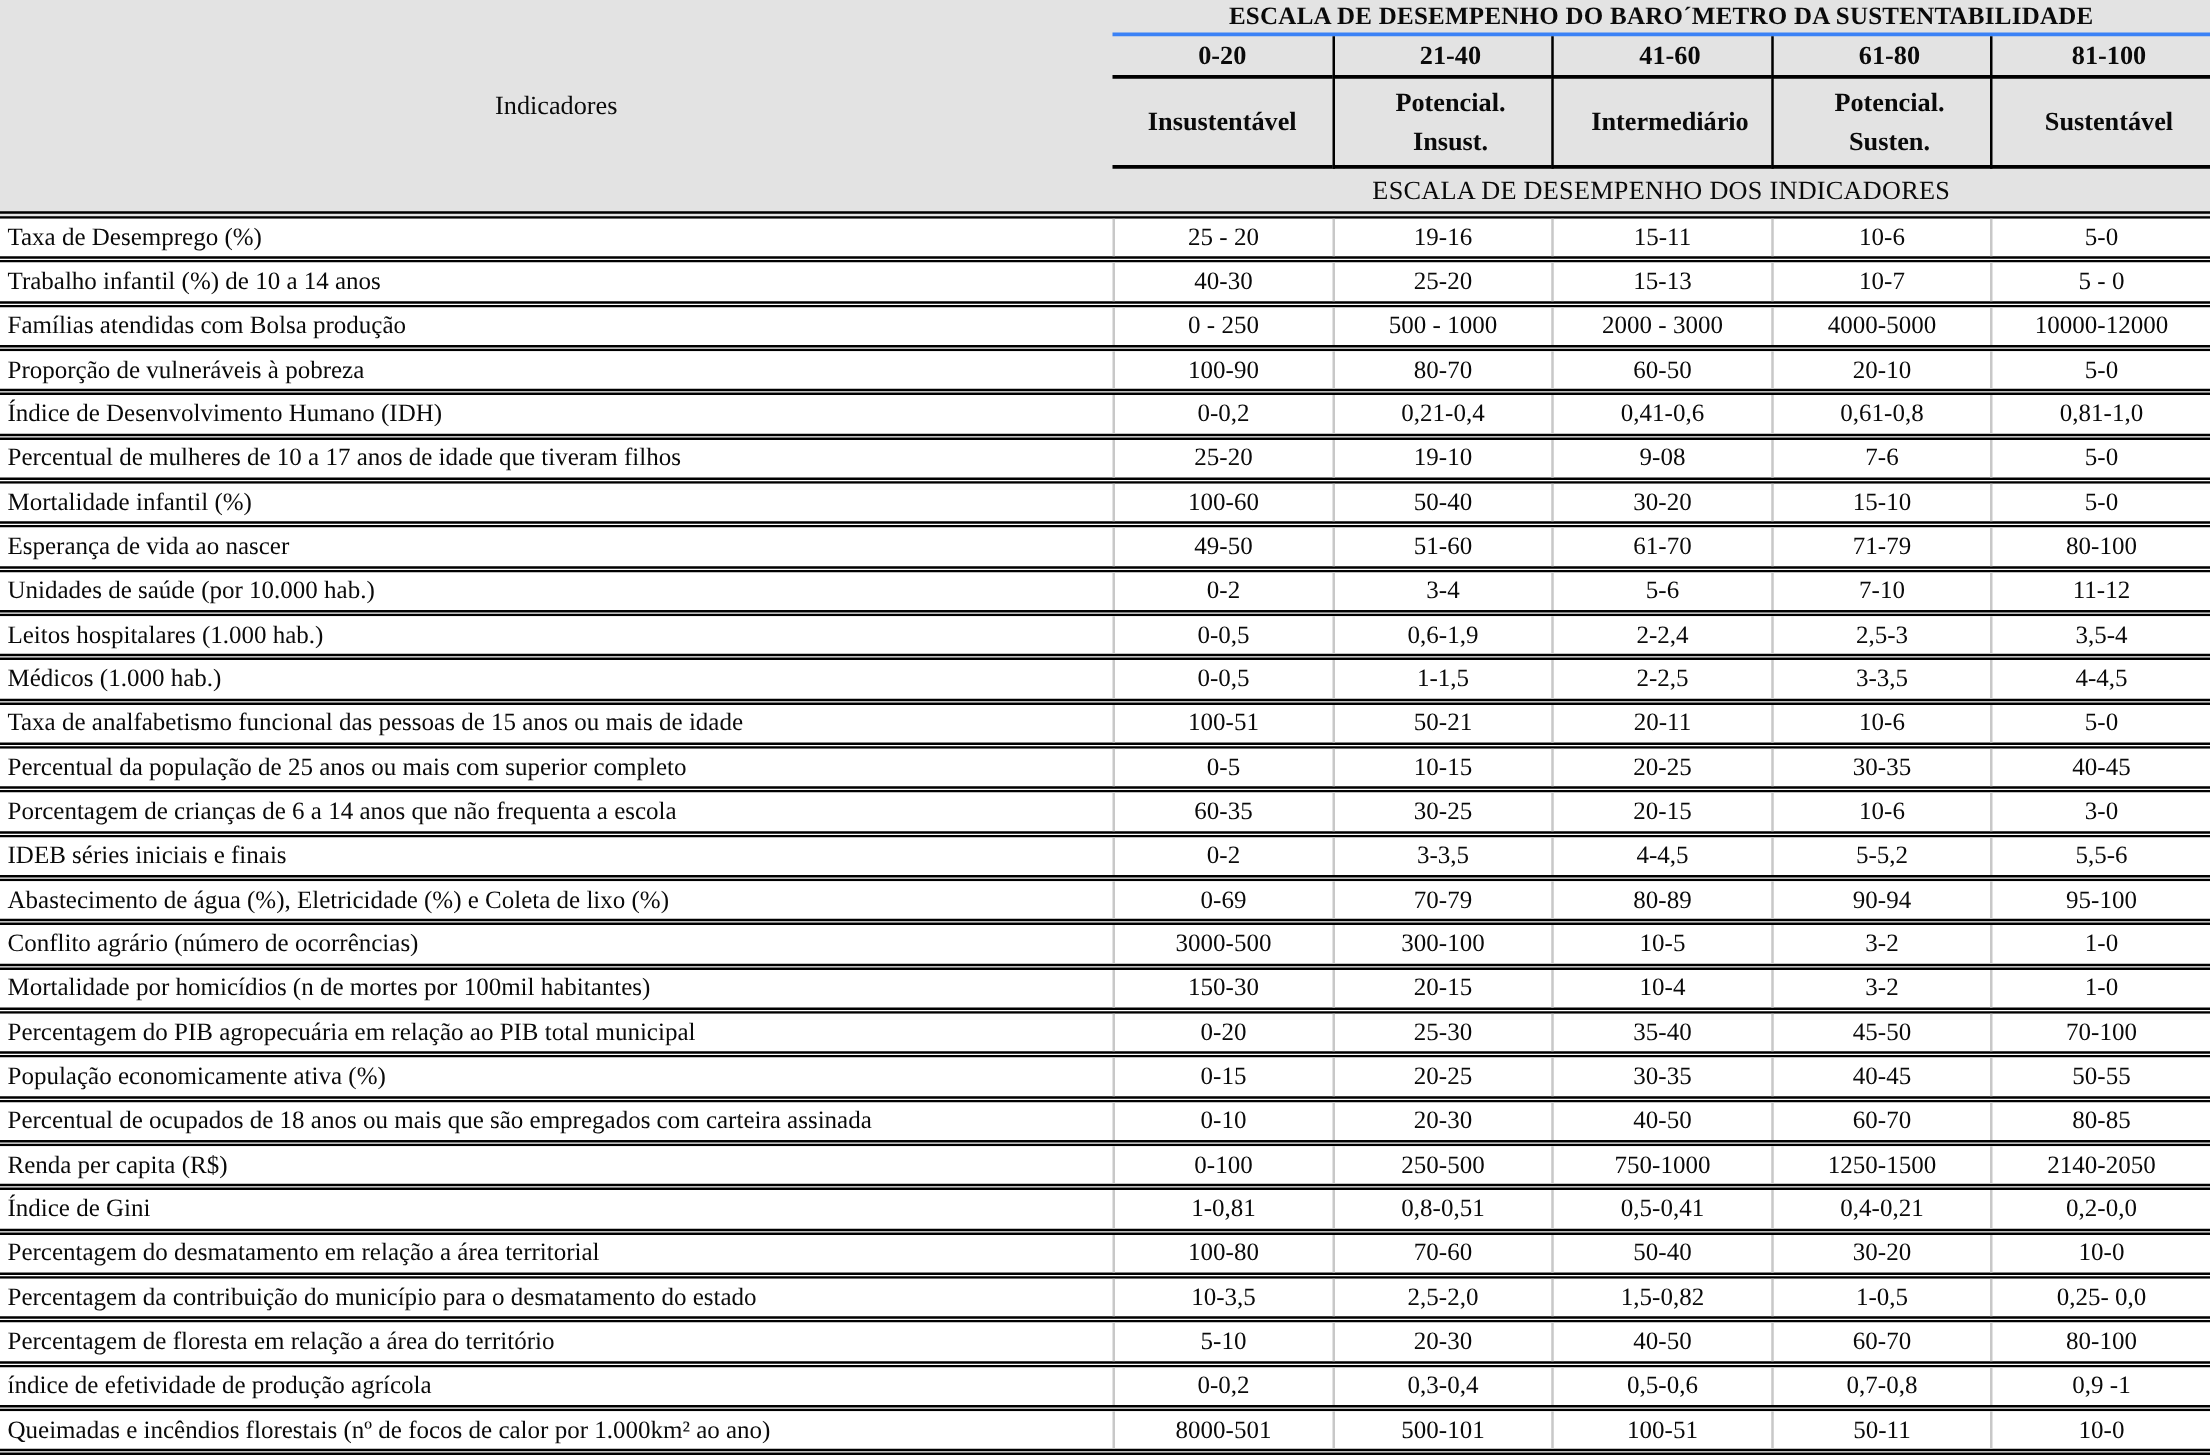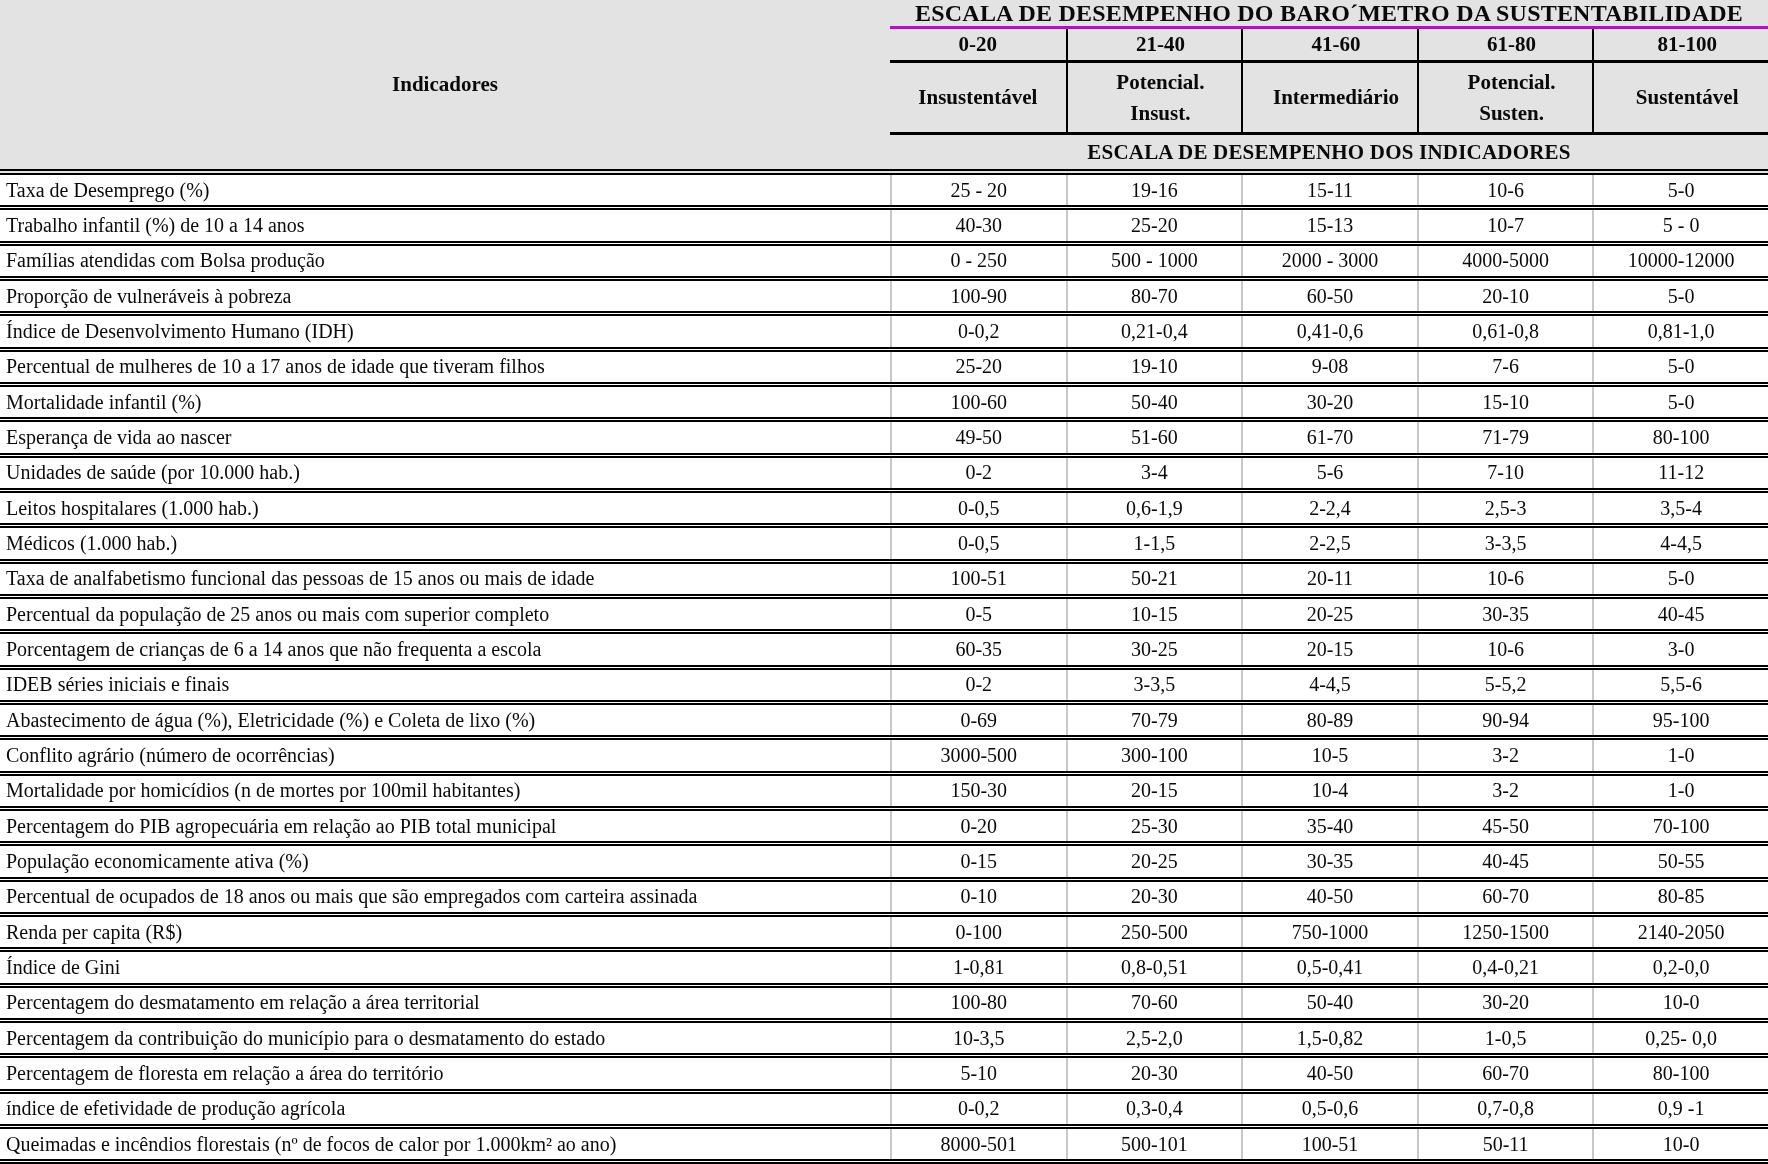--- a/index.html
+++ b/index.html
@@ -15,46 +15,46 @@
     display:grid;
     grid-template-columns:890px repeat(5,1fr);
     grid-template-rows:29px 34px 72px 34px;
     background:#e3e3e3;
     border-bottom:6px double #000;
     box-sizing:border-box;
   }
   .left-head{
     grid-column:1;grid-row:1/5;
     display:flex;align-items:center;justify-content:center;
-    font-weight:bold;font-size:21px;
+    font-weight:normal;font-size:21px;
   }
   .title-cell{
     grid-column:2/7;grid-row:1;
     display:flex;align-items:center;justify-content:center;
-    font-weight:bold;font-size:24px;letter-spacing:.2px;
-    border-bottom:3px solid #a21caf;box-sizing:border-box;
+    font-weight:bold;font-size:20px;letter-spacing:.2px;
+    border-bottom:3px solid #3b82f6;box-sizing:border-box;
     white-space:nowrap;
   }
   .range-cell{
     grid-row:2;
     display:flex;align-items:center;justify-content:center;
     font-weight:bold;font-size:21px;
     border-bottom:3px solid #000;box-sizing:border-box;
   }
   .range-cell:not(.first),.label-cell:not(.first){border-left:2px solid #000;padding-left:12px;}
   .label-cell{
     grid-row:3;
     display:flex;flex-direction:column;align-items:center;justify-content:center;
     font-weight:bold;font-size:21px;line-height:1.45;
     border-bottom:3px solid #000;box-sizing:border-box;text-align:center;
   }
   .sub-head{
     grid-column:2/7;grid-row:4;
     display:flex;align-items:center;justify-content:center;
-    font-weight:bold;font-size:21px;letter-spacing:.2px;
+    font-weight:normal;font-size:21px;letter-spacing:.2px;
     box-sizing:border-box;white-space:nowrap;
   }
   
   #rows{flex:1;display:flex;flex-direction:column;text-align:right;}
   .row{
     flex:1;
     display:grid;
     grid-template-columns:890px repeat(5,1fr);
     border-bottom:5px double #000;
     box-sizing:border-box;background:#fff;

